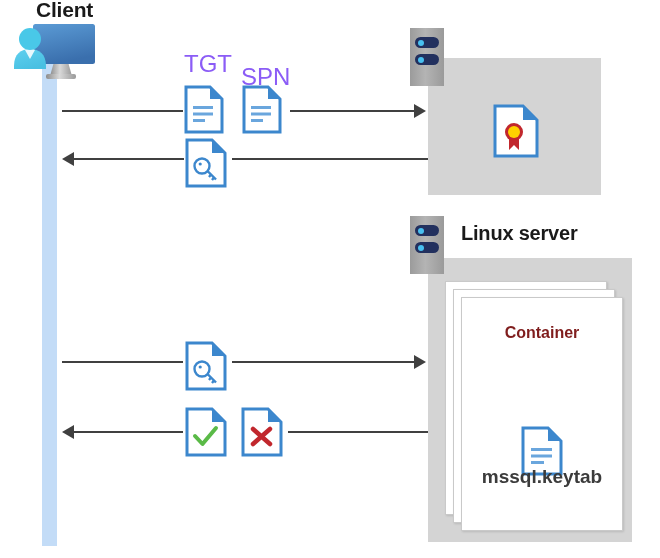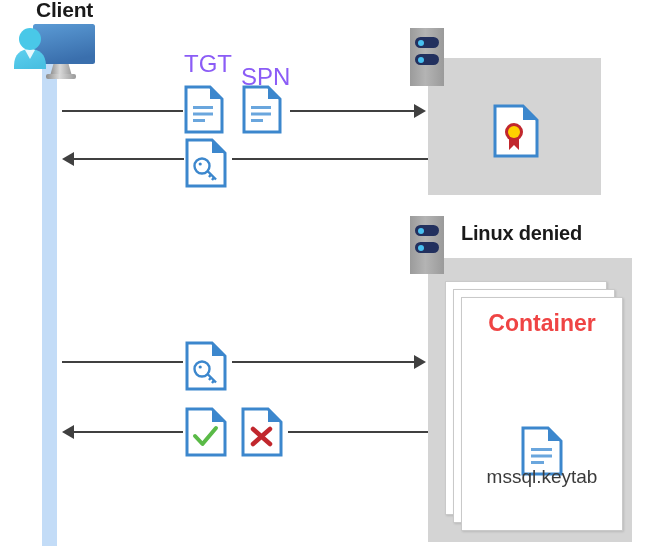--- a/index.html
+++ b/index.html
@@ -45,26 +45,26 @@
     font-size: 20px;
     line-height: 25px;
     width: 160px;
   }
   #linux-title {
     left: 461px;
     top: 222px;
     font-size: 20px;
   }
   #container-title {
-    font-size: 23px;
+    font-size: 16px;
     font-weight: bold;
-    color: #ef4444;
+    color: #7f1d1d;
     text-align: center;
     width: 100%;
-    top: 12px;
+    top: 26px;
     left: 0;
   }
 
   
   .panel { background: #d4d4d4; }
   #dc-panel   { left: 428px; top: 58px;  width: 173px; height: 137px; }
   #linux-panel{ left: 428px; top: 258px; width: 204px; height: 284px; }
 
   
   .server-rack {
@@ -120,20 +120,21 @@
   #card-front { left: 461px; top: 297px; width: 160px; height: 232px; }
 
   #keytab-label {
     position: absolute;
     left: 0;
     top: 168px;
     width: 100%;
     text-align: center;
     font-size: 19px;
     color: #3b3b3b;
+    font-weight: bold;
   }
 
   #accepted-denied {
     left: 147px;
     top: 466px;
     font-size: 19px;
     color: #3b3b3b;
   }
 
   .tgt-label { font-size: 24px; color: #8b5cf6; }
@@ -207,21 +208,21 @@
   <div class="abs" id="linux-rack">
     <div class="server-rack">
       <div class="rack-bar" style="top:9px;">
           <div class="rack-dot"></div>
         </div>
       <div class="rack-bar" style="top:26px;">
           <div class="rack-dot"></div>
         </div>
     </div>
   </div>
-  <div class="abs title" id="linux-title">Linux denied</div>
+  <div class="abs title" id="linux-title">Linux server</div>
 
   <div class="card" id="card-back"></div>
   <div class="card" id="card-mid"></div>
   <div class="card" id="card-front">
     <div class="abs" id="container-title">Container</div>
 
 
     <div class="abs" style="left:59px; top:128px;">
       <svg width="42" height="50" viewBox="0 0 42 50">
         <path d="M2 2 H27 L40 15 V48 H2 Z" fill="#ffffff" stroke="#3c87cd" stroke-width="3"></path>

